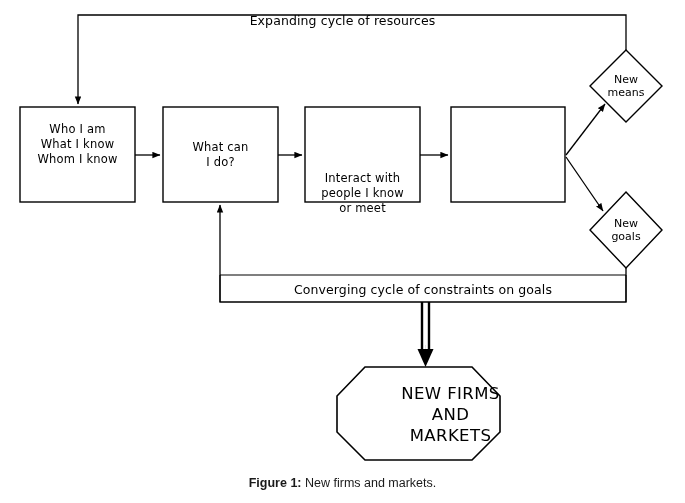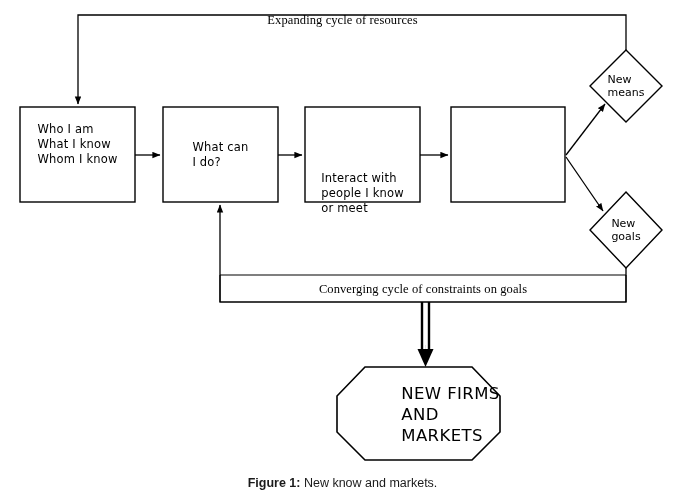--- a/index.html
+++ b/index.html
@@ -7,36 +7,36 @@
     font-family:"DejaVu Sans", sans-serif;
     width:685px;height:503px;
     position:relative;overflow:hidden;
   }
   #stage{position:absolute;left:0;top:0;width:685px;height:503px;}
   #svg-layer{position:absolute;left:0;top:0;width:685px;height:503px;}
 
   .node-text{
     position:absolute;
     display:flex;align-items:center;justify-content:center;
+    text-align:center;
     color:#000;
     white-space:pre-line;
     pointer-events:none;
   }
   .box-text{font-size:11.5px;line-height:15px;letter-spacing:.2px;}
   .diamond-text{font-size:11px;line-height:13.5px;}
   .octagon-text{font-size:16.5px;line-height:21px;letter-spacing:.4px;}
 
   .edge-label{
     position:absolute;
     font-size:12.5px;
     color:#000;
     text-align:center;
     white-space:nowrap;
     letter-spacing:.1px;
-    font-family:Liberation Serif, serif;
   }
 
   .caption{
     position:absolute;
     left:0;right:0;
     top:476px;
     text-align:center;
     font-family:"Liberation Sans", sans-serif;
     font-size:12.5px;
     color:#1a1a1a;
@@ -108,16 +108,16 @@
 
   <div class="node-text octagon-text" style="left:337px;top:369px;width:163px;height:90px;padding-left:32px;">NEW FIRMS
 AND
 MARKETS</div>
 
   <div class="edge-label" style="left:0;width:685px;top:13px;">Expanding cycle of resources</div>
 
   <div class="edge-label" style="left:220px;width:406px;top:282px;">Converging cycle of constraints on goals</div>
 
   <div class="caption">
-    <b>Figure 1:</b><span> New know and markets.</span>
+    <b>Figure 1:</b><span> New firms and markets.</span>
   </div>
 
 </div>
 
 </body></html>

